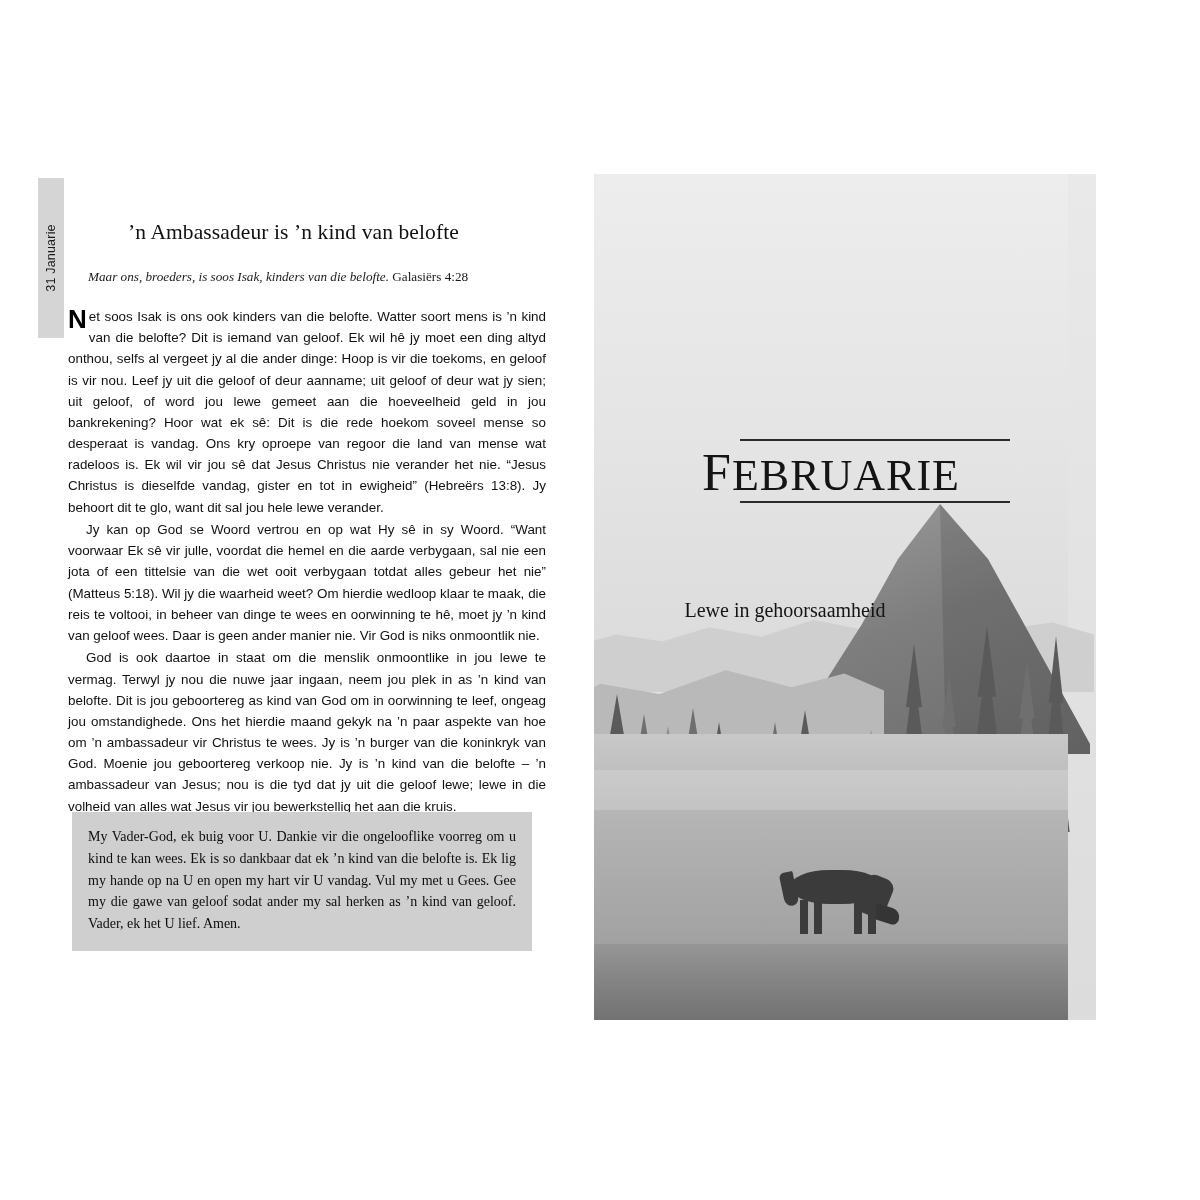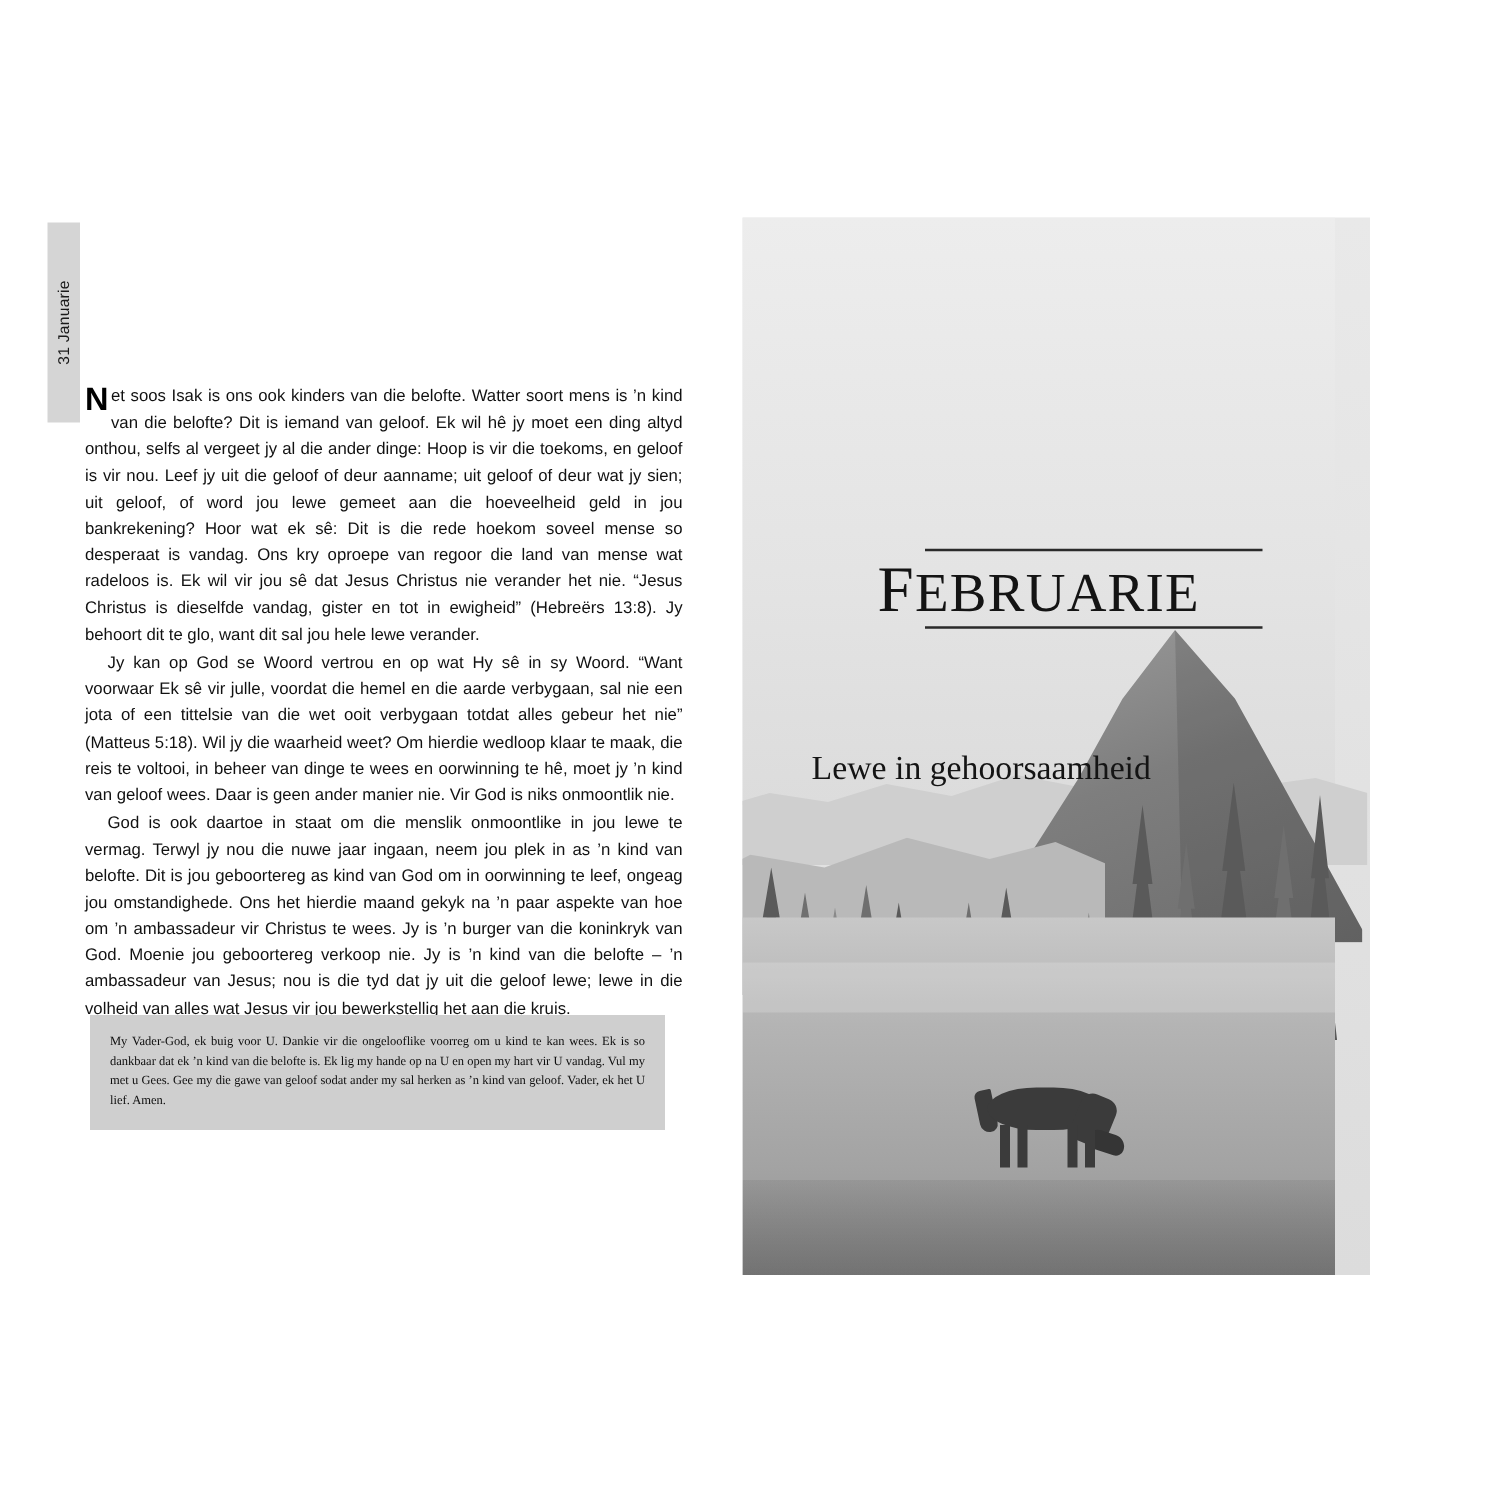--- a/index.html
+++ b/index.html
@@ -104,21 +104,21 @@
     position: absolute;
     left: 72px;
     top: 812px;
     width: 460px;
     background: #cfcfcf;
     box-sizing: border-box;
     padding: 14px 16px 16px 16px;
   }
   .prayer-text {
     font-family: "Liberation Serif", serif;
-    font-size: 10px;
+    font-size: 14px;
     line-height: 1.56;
     color: #0d0d0d;
     text-align: justify;
     margin: 0;
   }
 
   
   .right-page {
     position: absolute;
     left: 594px;
@@ -154,21 +154,21 @@
   }
   .month-title .cap { font-size: 52px; }
 
   .month-subtitle {
     position: absolute;
     left: 0;
     top: 425px;
     width: 382px;
     text-align: center;
     font-family: "Liberation Serif", serif;
-    font-size: 27px;
+    font-size: 20px;
     color: #141414;
   }
 
   
   .photo {
     position: absolute;
     left: 0;
     top: 0;
     width: 474px;
     height: 846px;
@@ -294,21 +294,26 @@
 </style>
 </head>
 <body>
 
 <div class="left-page">
 
   <div class="date-tab">
     <span class="date-tab-label">31 Januarie</span>
   </div>
 
-
+  <div class="devotion-title">’n Ambassadeur is ’n kind van belofte</div>
+
+  <div class="scripture">
+    <span class="verse">Maar ons, broeders, is soos Isak, kinders van die belofte.</span>
+    <span class="ref">Galasiërs 4:28</span>
+  </div>
 
   <div class="body-col">
     <p class="first"><span class="dropcap">N</span><span>et soos Isak is ons ook kinders van die belofte. Watter soort mens is ’n kind van die belofte? Dit is iemand van geloof. Ek wil hê jy moet een ding altyd onthou, selfs al vergeet jy al die ander dinge: Hoop is vir die toekoms, en geloof is vir nou. Leef jy uit die geloof of deur aanname; uit geloof of deur wat jy sien; uit geloof, of word jou lewe gemeet aan die hoeveelheid geld in jou bankrekening? Hoor wat ek sê: Dit is die rede hoekom soveel mense so desperaat is vandag. Ons kry oproepe van regoor die land van mense wat radeloos is. Ek wil vir jou sê dat Jesus Christus nie verander het nie. “Jesus Christus is dieselfde vandag, gister en tot in ewigheid” (Hebreërs 13:8). Jy behoort dit te glo, want dit sal jou hele lewe verander.</span></p>
     <p>Jy kan op God se Woord vertrou en op wat Hy sê in sy Woord. “Want voorwaar Ek sê vir julle, voordat die hemel en die aarde verbygaan, sal nie een jota of een tittelsie van die wet ooit verbygaan totdat alles gebeur het nie” (Matteus 5:18). Wil jy die waarheid weet? Om hierdie wedloop klaar te maak, die reis te voltooi, in beheer van dinge te wees en oorwinning te hê, moet jy ’n kind van geloof wees. Daar is geen ander manier nie. Vir God is niks onmoontlik nie.</p>
     <p>God is ook daartoe in staat om die menslik onmoontlike in jou lewe te vermag. Terwyl jy nou die nuwe jaar ingaan, neem jou plek in as ’n kind van belofte. Dit is jou geboortereg as kind van God om in oorwinning te leef, ongeag jou omstandighede. Ons het hierdie maand gekyk na ’n paar aspekte van hoe om ’n ambassadeur vir Christus te wees. Jy is ’n burger van die koninkryk van God. Moenie jou geboortereg verkoop nie. Jy is ’n kind van die belofte – ’n ambassadeur van Jesus; nou is die tyd dat jy uit die geloof lewe; lewe in die volheid van alles wat Jesus vir jou bewerkstellig het aan die kruis.</p>
   </div>
 
   <div class="prayer-box">
     <p class="prayer-text">My Vader-God, ek buig voor U. Dankie vir die ongelooflike voorreg om u kind te kan wees. Ek is so dankbaar dat ek ’n kind van die belofte is. Ek lig my hande op na U en open my hart vir U vandag. Vul my met u Gees. Gee my die gawe van geloof sodat ander my sal herken as ’n kind van geloof. Vader, ek het U lief. Amen.</p>
   </div>

